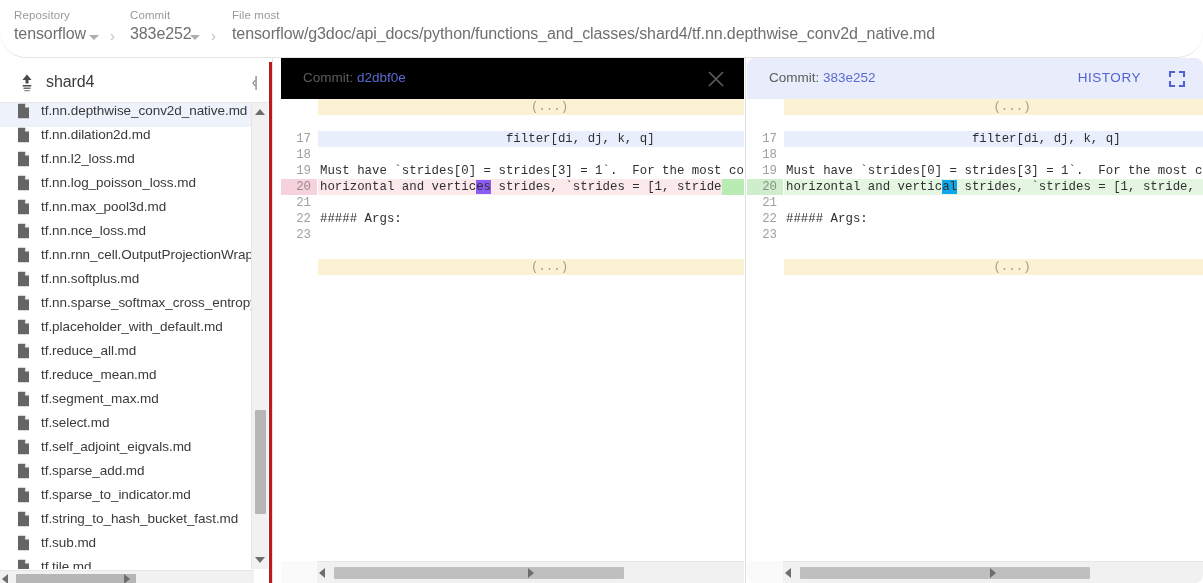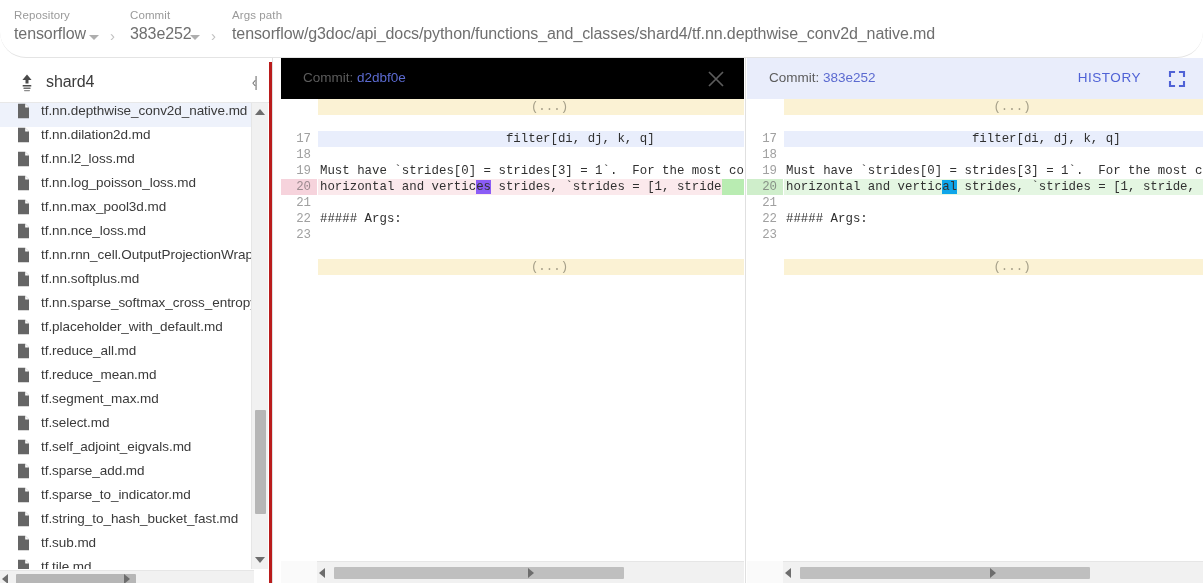--- a/index.html
+++ b/index.html
@@ -127,21 +127,21 @@
   }
 
   
   .pane {
     position: absolute; top: 58px;
     height: 525px;
     background: #ffffff;
     overflow: hidden;
   }
   .pane-left  { left: 281px; width: 463px; }
-  .pane-right { left: 747px; width: 456px; }
+  .pane-right { left: 747px; width: 456px; border-radius: 8px; }
 
   .pane-head {
     position: absolute; left: 0; top: 0;
     width: 100%; height: 41px;
   }
   .pane-left  .pane-head { background: #000000; }
   .pane-right .pane-head { background: #e9edfb; }
 
   .pane-head-text {
     position: absolute; left: 22px; top: 12px;
@@ -251,21 +251,21 @@
     <div class="sep" style="left:110px;">›</div>
 
     <div class="crumb" style="left:130px;">
       <div class="crumb-label">Commit</div>
       <div class="crumb-value">383e252</div>
     </div>
     <div class="caret-dn" style="left:190px;"></div>
     <div class="sep" style="left:211px;">›</div>
 
     <div class="crumb" style="left:232px;">
-      <div class="crumb-label">Args path</div>
+      <div class="crumb-label">File most</div>
       <div class="crumb-value">tensorflow/g3doc/api_docs/python/functions_and_classes/shard4/tf.nn.depthwise_conv2d_native.md</div>
     </div>
   </div>
 </div>
 
 <div class="sidebar">
   <div class="sb-header">
     <div class="sb-up-icon">
       <svg width="20" height="20" viewBox="0 0 20 20">
         <path d="M10 2.5 L14.6 8 L11.5 8 L11.5 11.5 L8.5 11.5 L8.5 8 L5.4 8 Z" fill="#4a4a4a"></path>

